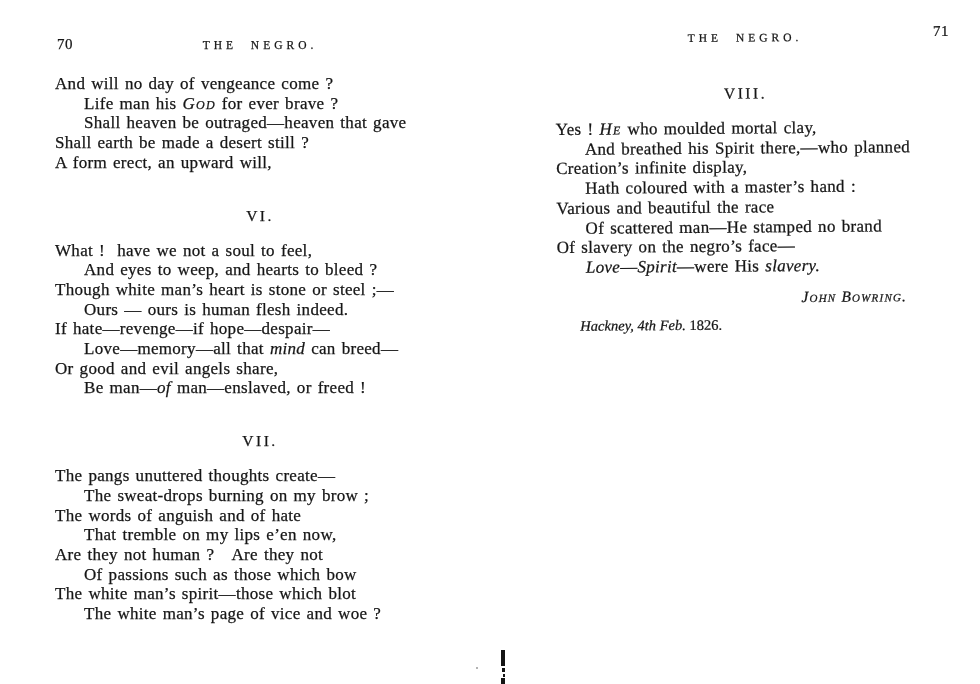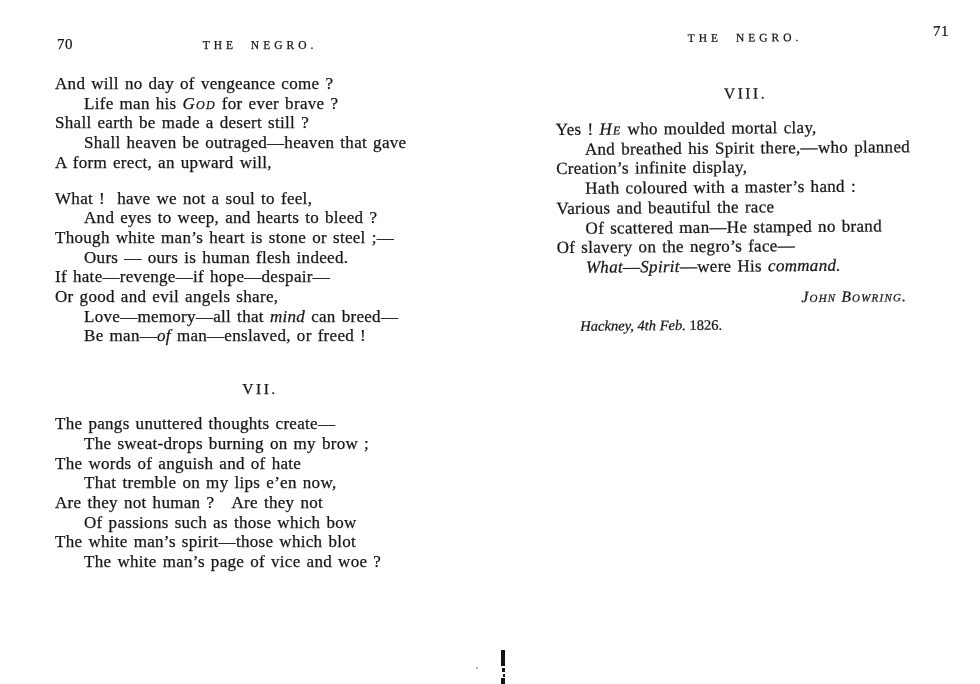--- a/index.html
+++ b/index.html
@@ -52,32 +52,33 @@
 
   <section class="page page-left">
     <header class="page-header">
       <span class="page-num left">70</span>
       <span class="running-title">THE NEGRO.</span>
     </header>
     <div class="poem">
         <div class="stanza">
           <div class="poem-line"><span>And will no day of vengeance come ?</span></div>
           <div class="poem-line indent"><span>Life man his </span><span class="sc">God</span><span> for ever brave ?</span></div>
+          <div class="poem-line indent"><span>Shall heaven be outraged—heaven that gave</span></div>
           <div class="poem-line"><span>Shall earth be made a desert still ?</span></div>
-          <div class="poem-line indent"><span>Shall heaven be outraged—heaven that gave</span></div>
           <div class="poem-line"><span>A form erect, an upward will,</span></div>
         </div>
+        <div class="stanza-heading">VI.</div>
         <div class="stanza">
           <div class="poem-line"><span>What !  have we not a soul to feel,</span></div>
           <div class="poem-line indent"><span>And eyes to weep, and hearts to bleed ?</span></div>
           <div class="poem-line"><span>Though white man’s heart is stone or steel ;—</span></div>
           <div class="poem-line indent"><span>Ours — ours is human flesh indeed.</span></div>
           <div class="poem-line"><span>If hate—revenge—if hope—despair—</span></div>
+          <div class="poem-line indent"><span>Love—memory—all that </span><span class="it">mind</span><span> can breed—</span></div>
           <div class="poem-line"><span>Or good and evil angels share,</span></div>
-          <div class="poem-line indent"><span>Love—memory—all that </span><span class="it">mind</span><span> can breed—</span></div>
           <div class="poem-line indent"><span>Be man—</span><span class="it">of</span><span> man—enslaved, or freed !</span></div>
         </div>
         <div class="stanza-heading">VII.</div>
         <div class="stanza">
           <div class="poem-line"><span>The pangs unuttered thoughts create—</span></div>
           <div class="poem-line indent"><span>The sweat-drops burning on my brow ;</span></div>
           <div class="poem-line"><span>The words of anguish and of hate</span></div>
           <div class="poem-line indent"><span>That tremble on my lips e’en now,</span></div>
           <div class="poem-line"><span>Are they not human ?   Are they not</span></div>
           <div class="poem-line indent"><span>Of passions such as those which bow</span></div>
@@ -95,21 +96,21 @@
     <div class="poem">
         <div class="stanza-heading">VIII.</div>
         <div class="stanza">
           <div class="poem-line"><span>Yes ! </span><span class="sc">He</span><span> who moulded mortal clay,</span></div>
           <div class="poem-line indent"><span>And breathed his Spirit there,—who planned</span></div>
           <div class="poem-line"><span>Creation’s infinite display,</span></div>
           <div class="poem-line indent"><span>Hath coloured with a master’s hand :</span></div>
           <div class="poem-line"><span>Various and beautiful the race</span></div>
           <div class="poem-line indent"><span>Of scattered man—He stamped no brand</span></div>
           <div class="poem-line"><span>Of slavery on the negro’s face—</span></div>
-          <div class="poem-line indent"><span class="it">What</span><span>—</span><span class="it">Spirit</span><span>—were His </span><span class="it">command.</span></div>
+          <div class="poem-line indent"><span class="it">Love</span><span>—</span><span class="it">Spirit</span><span>—were His </span><span class="it">slavery.</span></div>
         </div>
       </div>
     <div class="signature"><span class="sc">John Bowring.</span></div>
     <div class="dateline"><span class="it">Hackney, 4th Feb.</span><span> 1826.</span></div>
   </section>
 
   <div class="ink-mark" style="left:501px;top:650px;width:4px;height:16px;"></div>
   <div class="ink-mark" style="left:502px;top:668px;width:3px;height:4px;"></div>
   <div class="ink-mark" style="left:503px;top:674px;width:2px;height:3px;"></div>
   <div class="ink-mark" style="left:501px;top:678px;width:4px;height:6px;"></div>

